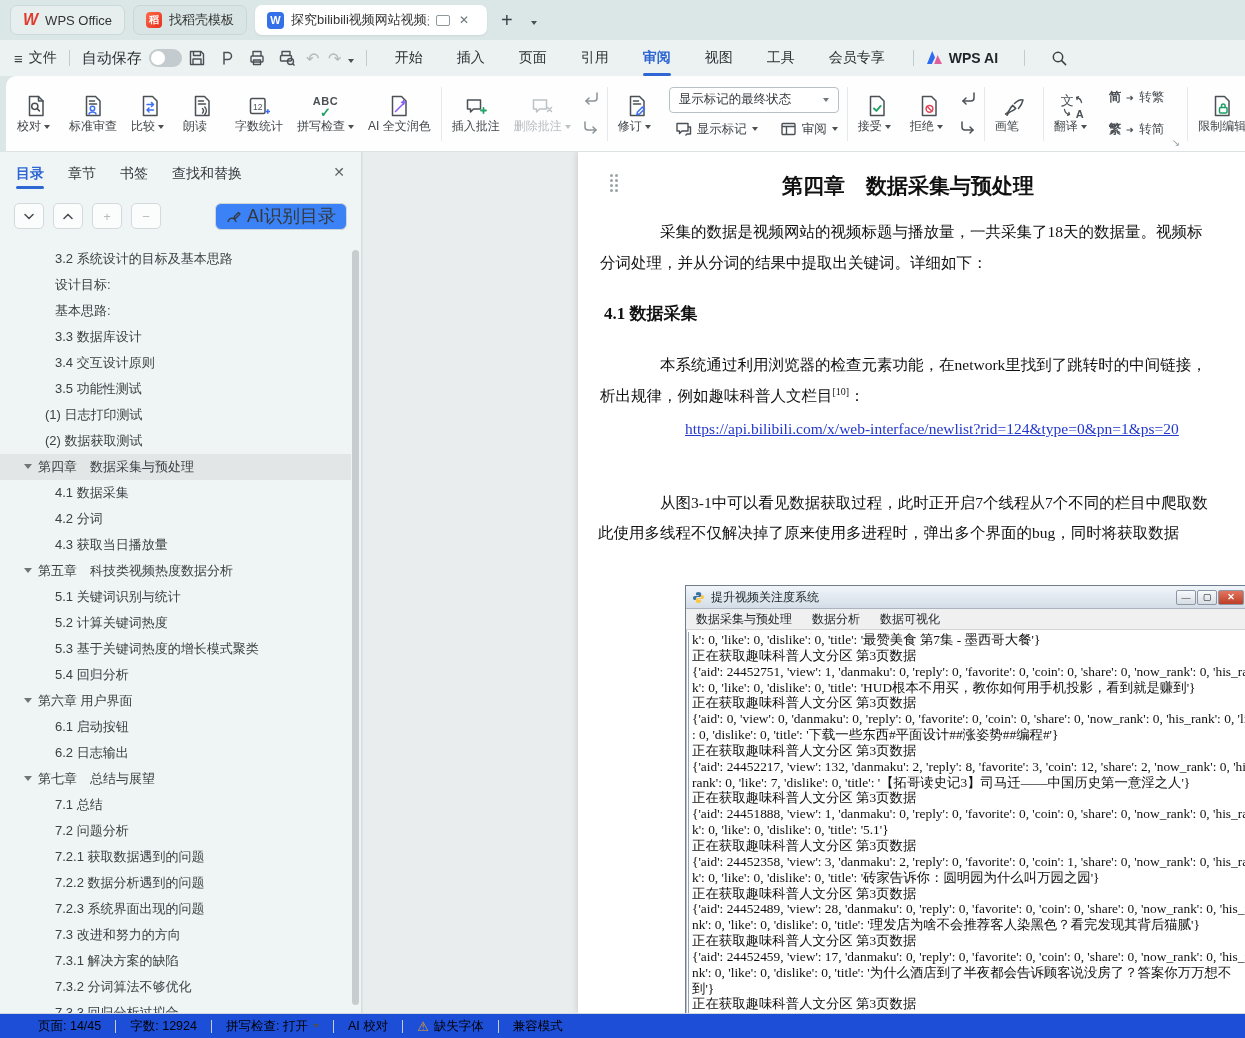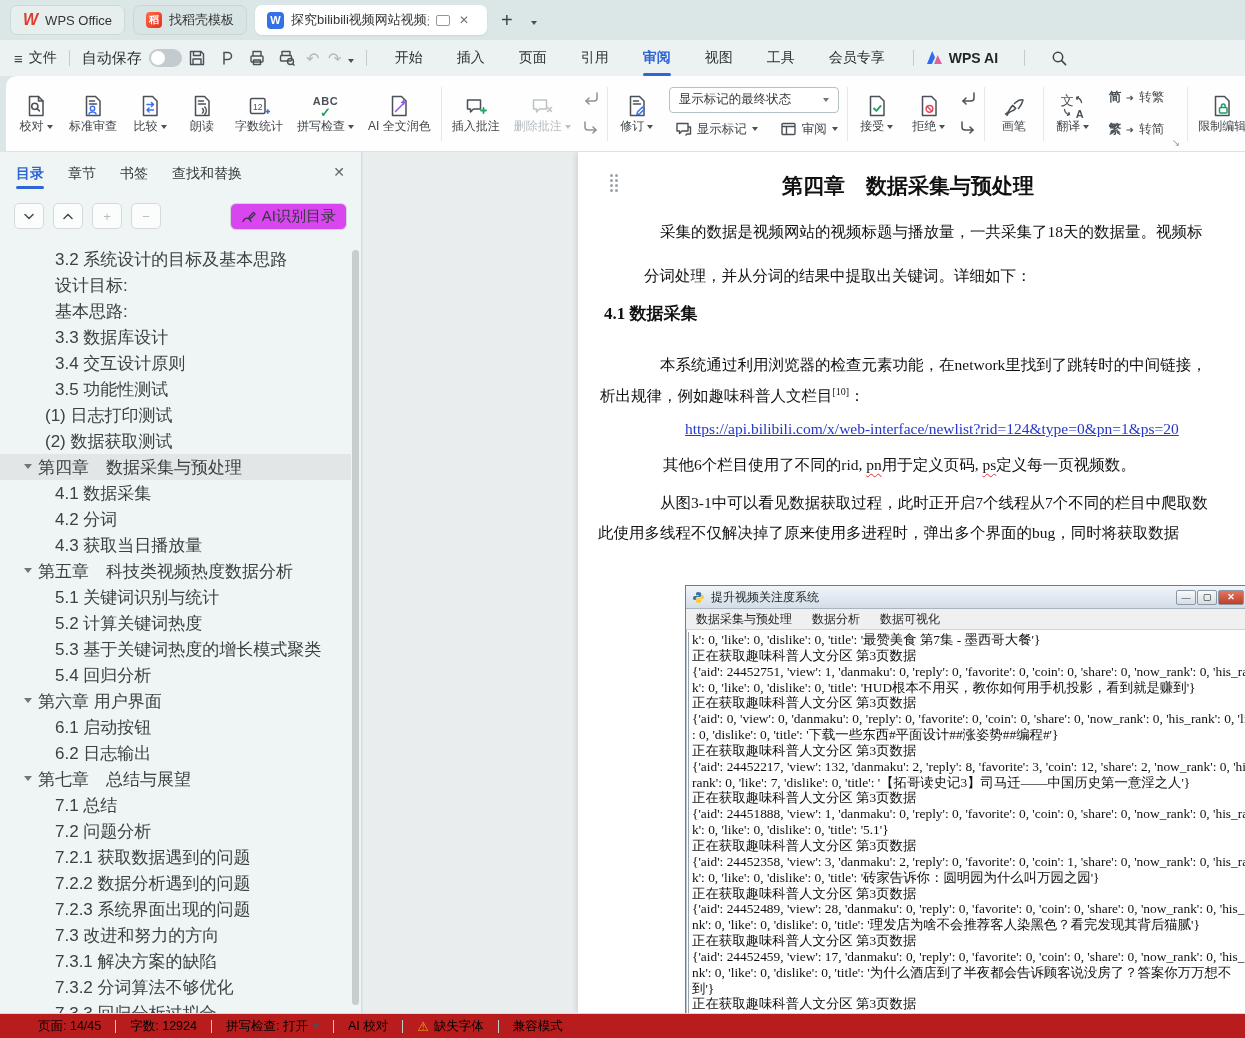--- a/index.html
+++ b/index.html
@@ -40,21 +40,21 @@
   .mitem { position:relative; padding:6px 2px; cursor:default; }
   .mitem.active { color:#2e66d3; font-weight:bold; }
   .mitem.active::after { content:""; position:absolute; left:2px; right:2px; bottom:-3px; height:3px; border-radius:2px; background:#2e66d3; }
   .wpsai { display:flex; align-items:flex-start; gap:6px; font-weight:bold; color:#20262a; }
   .searchico { margin-left:14px; }
 
   
   .ribbon { position:absolute; left:6px; top:76px; right:0; height:76px; background:#fefefe; border-radius:10px 0 0 0; border-bottom:1px solid #dde3e4; display:flex; align-items:center; padding:0 4px; }
   .rdiv { width:1px; height:54px; background:#e4e9ea; margin:0 3px; flex:0 0 auto; }
   .rgroup { display:flex; align-items:center; height:72px; position:relative; flex:0 0 auto; }
-  .rbtn { display:flex; flex-direction:column; align-items:center; justify-content:center; min-width:52px; padding:0 7px; height:66px; font-size:12px; color:#41464a; border-radius:5px; }
+  .rbtn { display:flex; flex-direction:column; justify-content:center; min-width:52px; padding:0 7px; height:66px; font-size:12px; color:#41464a; border-radius:5px; }
   .rbtn .ric { height:26px; display:flex; align-items:flex-end; justify-content:center; }
   .rbtn .rlab { display:flex; align-items:center; gap:3px; white-space:nowrap; }
   .rbtn.disabled { color:#b6bcbf; }
   .rsm { display:flex; align-items:center; gap:5px; font-size:12.5px; color:#41464a; padding:3px 6px; border-radius:4px; white-space:nowrap; }
   .rcol { display:flex; flex-direction:column; gap:5px; justify-content:center; }
   .mark-select { width:170px; height:26px; border:1px solid #b7c1c5; border-radius:4px; background:#fff; font-size:12.5px; color:#35393d; display:flex; align-items:center; justify-content:space-between; padding:0 9px; }
   .arrbtn { width:26px; height:24px; display:flex; align-items:center; justify-content:center; border-radius:4px; }
   .abc { font-size:11px; font-weight:bold; color:#4a5055; letter-spacing:.5px; line-height:10px; }
   .chk { color:#21a366; font-size:13px; font-weight:bold; line-height:10px; display:block; text-align:center; }
   .tr-ic { position:relative; width:24px; height:24px; display:block; }
@@ -66,23 +66,23 @@
   
   .sidebar { position:absolute; left:0; top:152px; width:362px; bottom:25px; background:#eff4f4; border-right:1px solid #d7dddf; overflow:hidden; }
   .stabs { display:flex; align-items:center; height:44px; padding:0 16px; gap:24px; font-size:14px; color:#3b4periods145; position:relative; }
   .stab { position:relative; padding:10px 0; color:#33383c; }
   .stab.active { color:#2e66d3; font-weight:bold; }
   .stab.active::after { content:""; position:absolute; left:0; right:0; bottom:4px; height:3px; border-radius:2px; background:#2e66d3; }
   .sclose { position:absolute; right:16px; top:12px; color:#5d6569; font-size:14px; }
   .stools { display:flex; align-items:center; height:40px; padding:0 14px; gap:9px; }
   .sbtn { width:30px; height:26px; background:#fbfdfd; border:1px solid #d3dadb; border-radius:5px; display:flex; align-items:center; justify-content:center; font-size:13px; color:#454b4f; }
   .sbtn.dim { color:#b5bcbf; }
-  .aitoc { margin-left:auto; height:27px; border:1px solid #cfd6d8; background:#d946ef; border-radius:6px; display:flex; align-items:center; gap:6px; padding:0 10px; font-size:15px; color:#33383c; }
+  .aitoc { margin-left:auto; height:27px; border:1px solid #cfd6d8; background:#3b82f6; border-radius:6px; display:flex; align-items:center; gap:6px; padding:0 10px; font-size:18px; color:#33383c; }
   .toc { position:absolute; left:0; right:10px; top:94px; bottom:0; overflow:hidden; }
-  .trow { height:26px; display:flex; align-items:center; font-size:17px; color:#3b4144; position:relative; white-space:nowrap; }
+  .trow { height:26px; display:flex; align-items:center; font-size:13px; color:#3b4144; position:relative; white-space:nowrap; }
   .trow.selected { background:#e2e6e7; }
   .trow .tarrow { display:none; position:absolute; left:24px; top:10px; width:0; height:0; border-left:4px solid transparent; border-right:4px solid transparent; border-top:5px solid #6e767a; }
   .trow.has-arrow .tarrow { display:block; }
   .trow .tlab { padding-left:55px; }
   .trow.lv0 .tlab { padding-left:38px; }
   .trow.lv1 .tlab { padding-left:45px; }
   .trow.lv2 .tlab { padding-left:55px; }
   .sscroll { position:absolute; right:2px; top:98px; width:7px; height:755px; border-radius:4px; background:#c7cdcf; }
 
   
@@ -103,21 +103,21 @@
   .py-titlebar { height:23px; background:linear-gradient(#f0f5fa,#d4dde7); border-bottom:1px solid #aab4bf; display:flex; align-items:center; padding:0 6px; gap:6px; }
   .py-title { font-size:12px; color:#1d2226; }
   .py-btns { margin-left:auto; display:flex; gap:1px; }
   .py-b { width:20px; height:15px; border:1px solid #8b97a5; background:linear-gradient(#f7f9fb,#d7dde3); font-size:9px; color:#39404 six6; display:flex; align-items:center; justify-content:center; border-radius:2px; }
   .py-b.close { width:26px; background:linear-gradient(#e2755f,#bd3f27); color:#fff; font-weight:bold; }
   .py-menubar { height:21px; background:#f0f0f0; border-bottom:1px solid #d3d3d3; display:flex; align-items:center; gap:20px; padding:0 10px; font-size:12px; color:#1d2226; }
   .py-console { position:absolute; left:2px; right:0; top:46px; bottom:0; background:#fff; border-left:1px solid #98a3ad; overflow:hidden; padding-left:3px; }
   .py-line { white-space:pre; font-family:"Liberation Serif","DejaVu Serif",serif; font-size:13.4px; line-height:15.85px; color:#101010; }
 
   
-  .statusbar { position:absolute; left:0; right:0; bottom:0; height:25px; background:#b91c1c; border-top:1px solid #d2d9da; display:flex; align-items:center; padding-left:38px; font-size:12.5px; color:#3a4periods044; }
+  .statusbar { position:absolute; left:0; right:0; bottom:0; height:25px; background:#1d4ed8; border-top:1px solid #d2d9da; display:flex; align-items:center; padding-left:38px; font-size:12.5px; color:#3a4periods044; }
   .sitem { display:flex; align-items:center; gap:5px; white-space:nowrap; }
   .sdiv { width:1px; height:13px; background:#c6cdcf; margin:0 14px; }
   .warn { color:#eea121; font-size:13px; }
 
   svg { display:block; }
 </style>
 </head>
 <body>
 
 <div id="app">
@@ -697,30 +697,29 @@
           <i></i>
           <i></i>
           <i></i>
           <i></i>
           <i></i>
           <i></i>
         </span>
       <div class="dtitle">第四章　数据采集与预处理</div>
 
       <div class="dline" style="left:82px; top:70px;"><span>采集的数据是视频网站的视频标题与播放量，一共采集了18天的数据量。视频标</span></div>
-      <div class="dline" style="left:22px; top:114px;margin-left:44px;"><span>分词处理，并从分词的结果中提取出关键词。详细如下：</span></div>
+      <div class="dline" style="left:22px; top:101px;"><span>分词处理，并从分词的结果中提取出关键词。详细如下：</span></div>
 
       <div class="dh2" style="left:26px; top:150px;">4.1 数据采集</div>
 
       <div class="dline" style="left:82px; top:203px;"><span>本系统通过利用浏览器的检查元素功能，在network里找到了跳转时的中间链接，</span></div>
       <div class="dline" style="left:22px; top:234px;"><span>析出规律，例如趣味科普人文栏目</span><sup>[10]</sup><span>：</span></div>
 
       <div class="dline" style="left:107px; top:268px;"><span class="dlink">https://api.bilibili.com/x/web-interface/newlist?rid=124&amp;type=0&amp;pn=1&amp;ps=20</span></div>
 
-      <div class="dline" style="left:85px; top:303px;"><span>其他6个栏目使用了不同的rid, </span><span class="sq">pn</span><span>用于定义页码, </span><span class="sq">ps</span><span>定义每一页视频数。</span></div>
 
       <div class="dline" style="left:82px; top:341px;"><span>从图3-1中可以看见数据获取过程，此时正开启7个线程从7个不同的栏目中爬取数</span></div>
       <div class="dline" style="left:20px; top:371px;"><span>此使用多线程不仅解决掉了原来使用多进程时，弹出多个界面的</span><span>bug</span><span>，同时将获取数据</span></div>
 
       <div class="py-window">
         <div class="py-titlebar">
           <svg width="13" height="13" viewBox="0 0 13 13">
               <path d="M6.3 1C4.6 1 4 1.8 4 2.8v1.4h2.7v.7H2.9C1.8 4.9 1 5.8 1 7s.8 2.1 1.9 2.1h1V7.6c0-.9.8-1.6 1.7-1.6h2.2c.8 0 1.4-.6 1.4-1.4V2.8C9.2 1.8 8.1 1 6.3 1z" fill="#3873a3"></path>
               <path d="M6.7 12c1.7 0 2.3-.8 2.3-1.8V8.8H6.3v-.7h3.8c1.1 0 1.9-.9 1.9-2.1s-.8-2.1-1.9-2.1h-1v1.5c0 .9-.8 1.6-1.7 1.6H5.2c-.8 0-1.4.6-1.4 1.4v1.8c0 1 1.1 1.8 2.9 1.8z" fill="#fdc740"></path>
             </svg>

